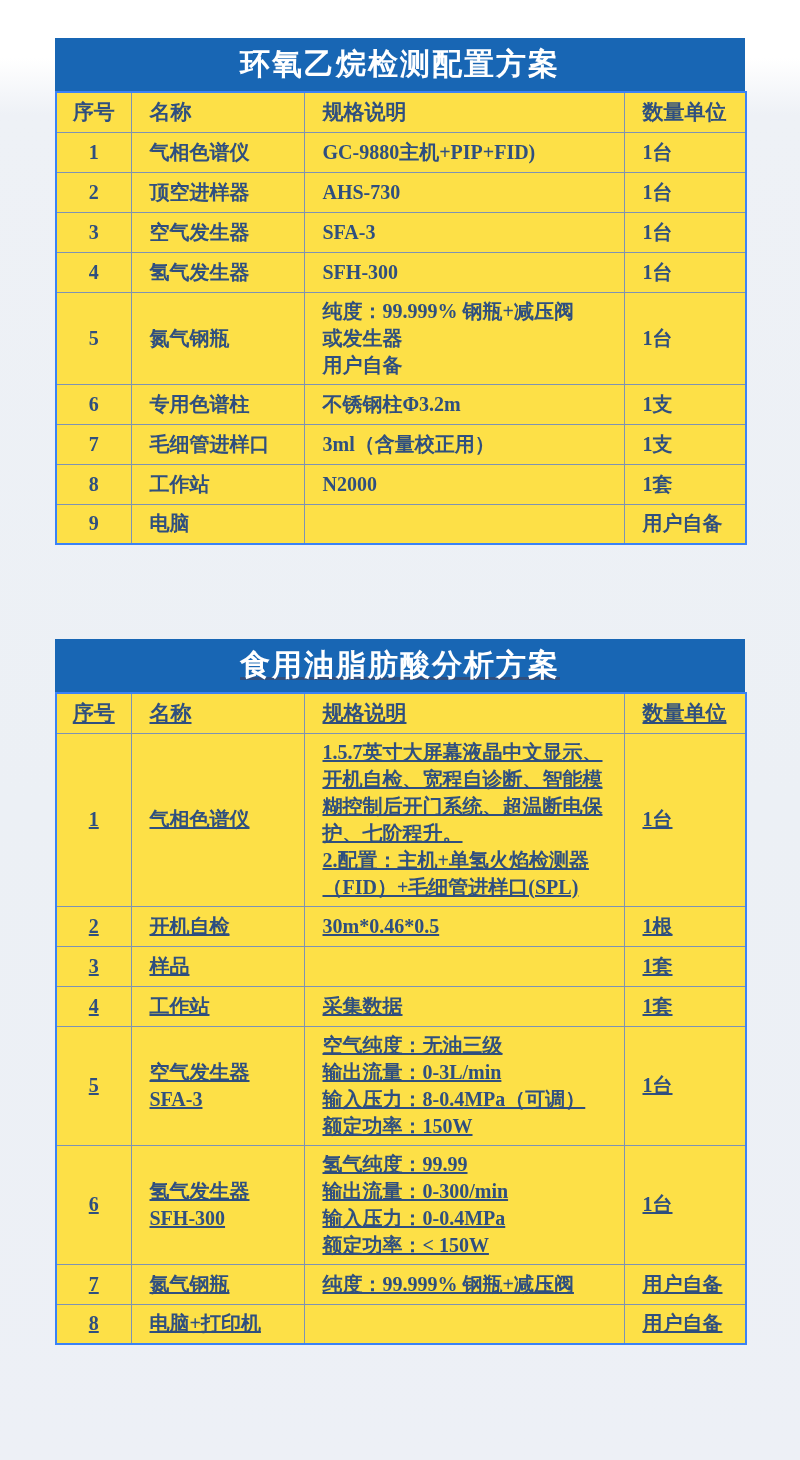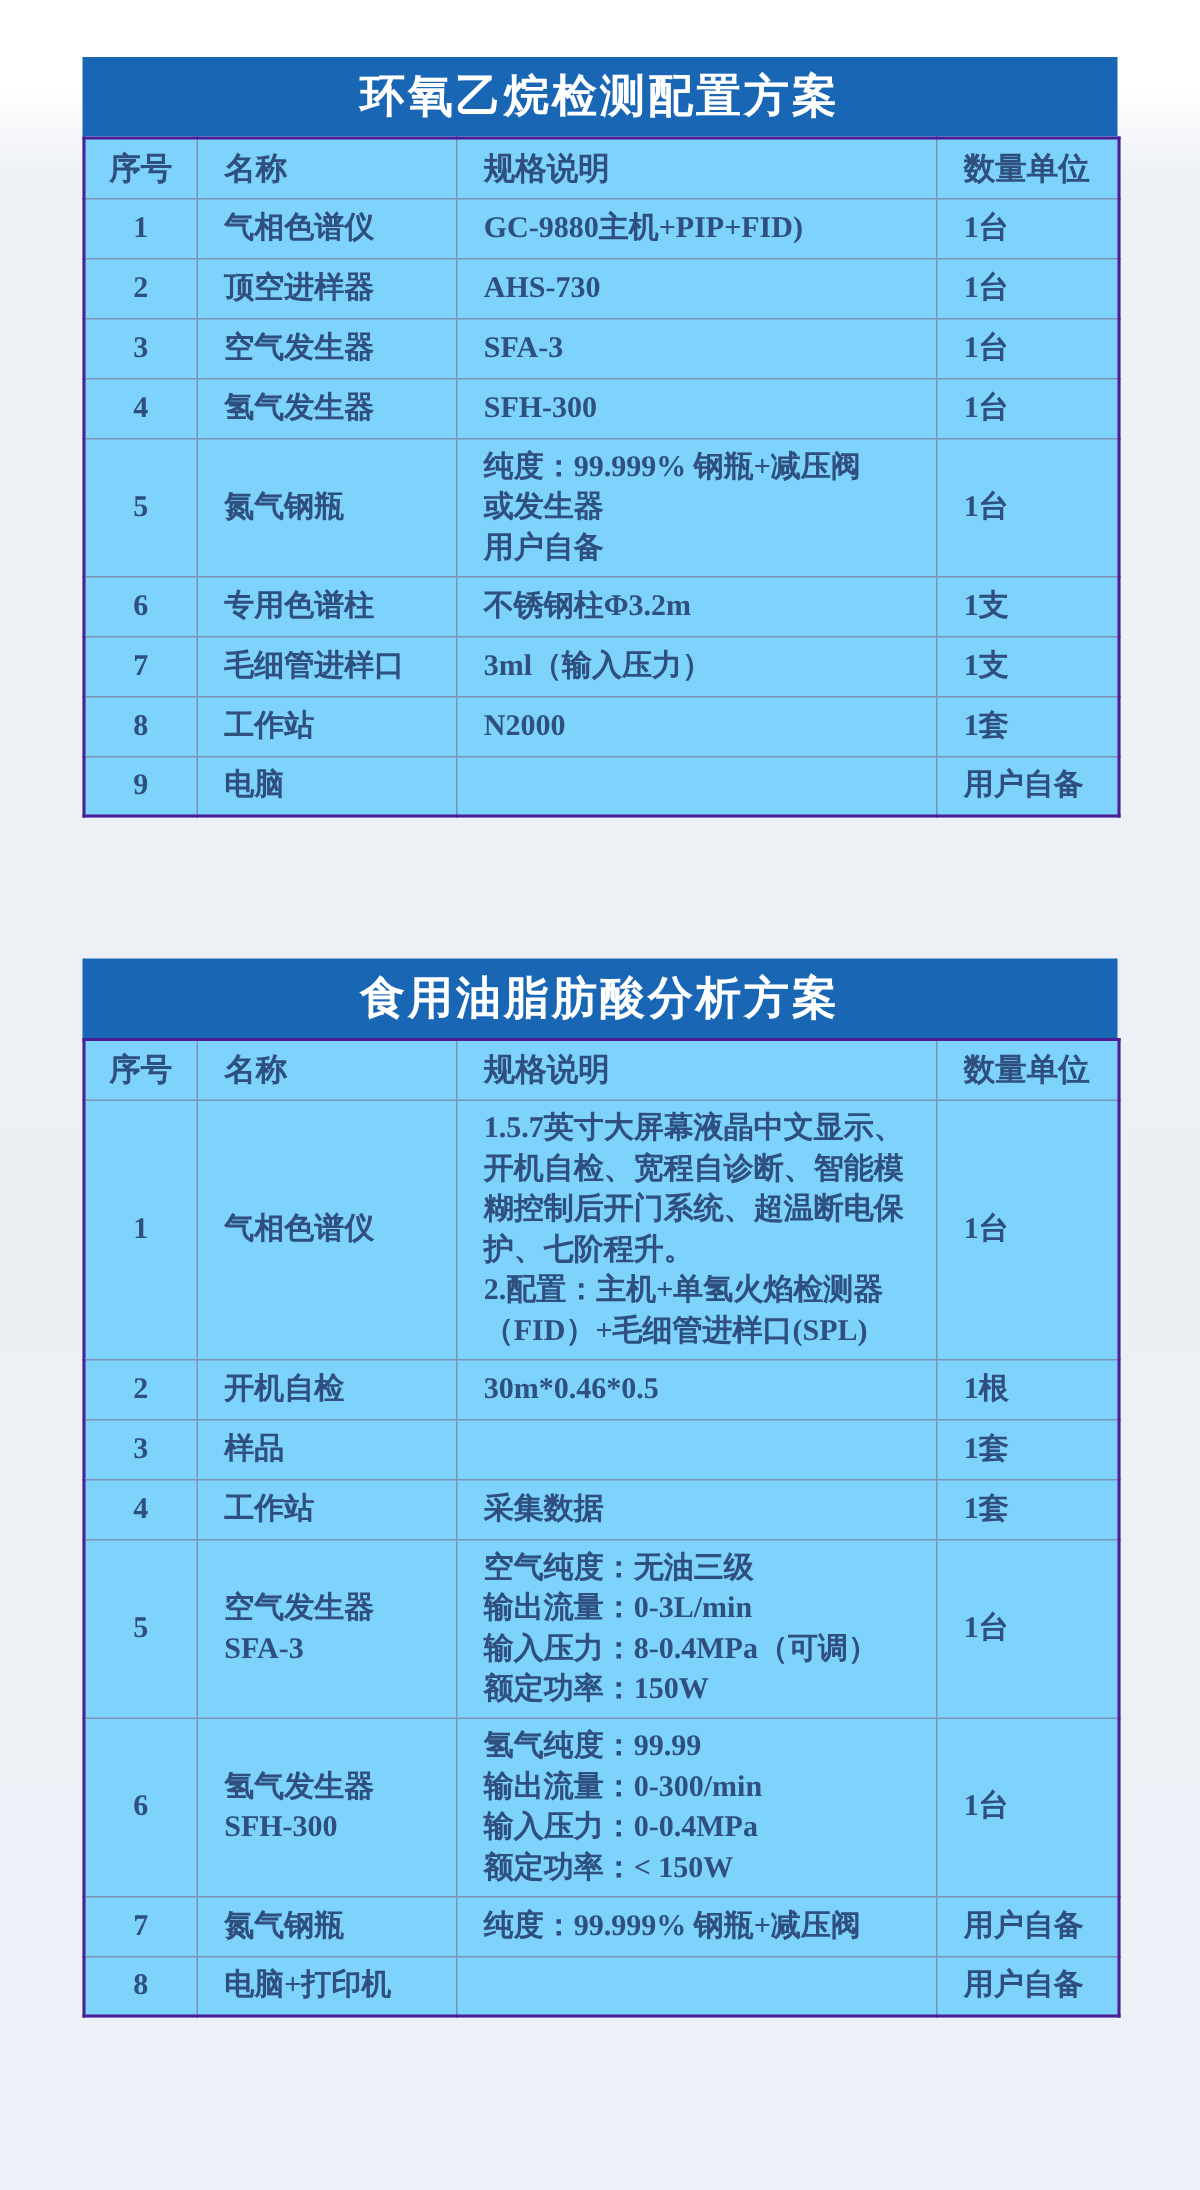--- a/index.html
+++ b/index.html
@@ -17,37 +17,37 @@
   }
   .page {
     width: 800px;
     height: 1460px;
   }
   .card {
     width: 690px;
     margin-left: 55px;
   }
   .card-1 { padding-top: 38px; }
-  .card-2 { margin-top: 94px; }
+  .card-2 { margin-top: 94px; text-decoration: underline; }
   .title-bar {
     height: 53px;
     background: #1866b4;
     color: #ffffff;
     display: flex;
     align-items: center;
     justify-content: center;
     font-size: 30px;
     letter-spacing: 2px;
   }
   table.spec-table {
     width: 690px;
     border-collapse: collapse;
     table-layout: fixed;
-    background: #7dd3fc;
-    border: 2px solid #4c1d95;
+    background: #fde047;
+    border: 2px solid #3b82f6;
   }
   .spec-table th, .spec-table td {
     border: 1px solid #7e93b2;
     padding: 5px 18px;
     line-height: 27px;
     font-size: 20px;
     height: 40px;
     box-sizing: border-box;
     vertical-align: middle;
     text-align: left;
@@ -123,21 +123,21 @@
           </tr>
           <tr>
             <td class="c-no">6</td>
             <td>专用色谱柱</td>
             <td>不锈钢柱Φ3.2m</td>
             <td>1支</td>
           </tr>
           <tr>
             <td class="c-no">7</td>
             <td>毛细管进样口</td>
-            <td>3ml（输入压力）</td>
+            <td>3ml（含量校正用）</td>
             <td>1支</td>
           </tr>
           <tr>
             <td class="c-no">8</td>
             <td>工作站</td>
             <td>N2000</td>
             <td>1套</td>
           </tr>
           <tr>
             <td class="c-no">9</td>

